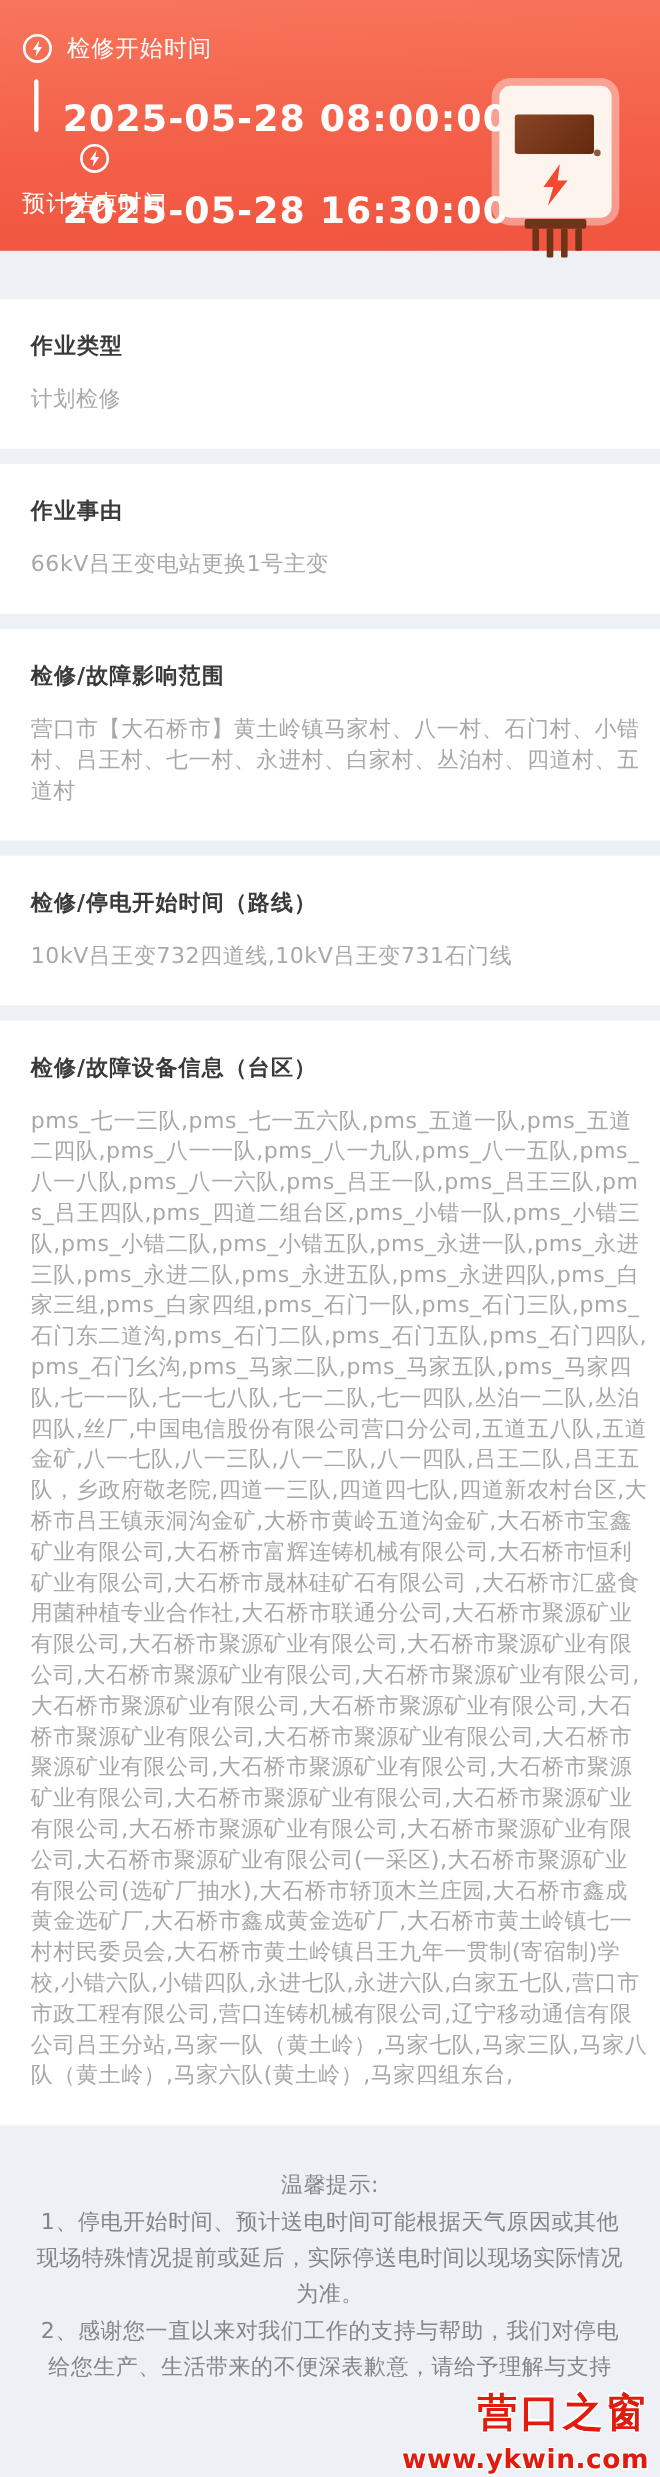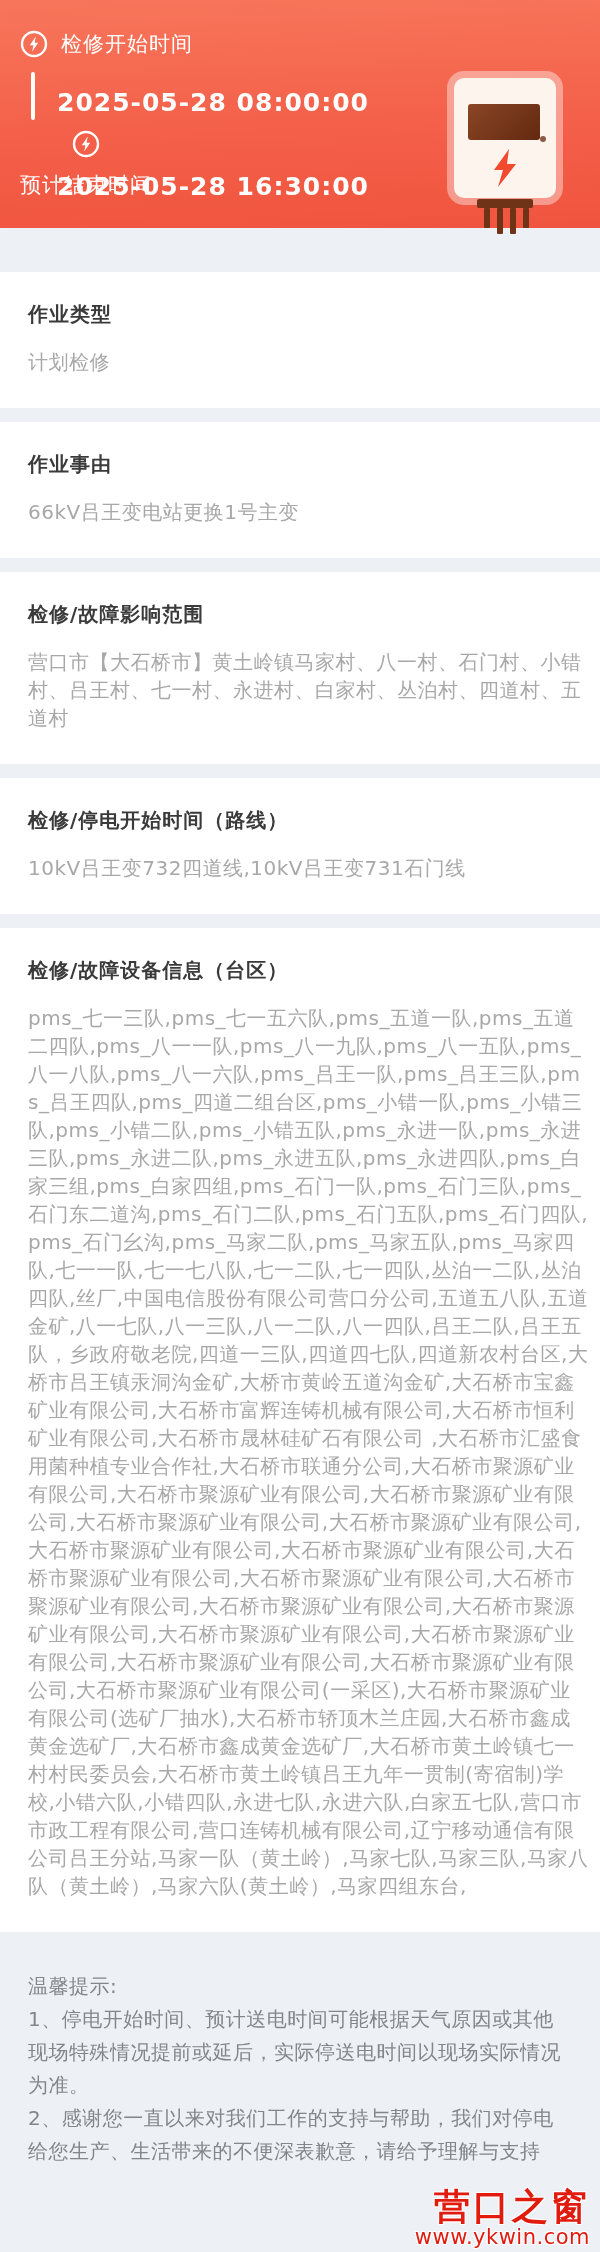--- a/index.html
+++ b/index.html
@@ -26,21 +26,21 @@
   .hdr-row{position:absolute;left:20px;display:flex;align-items:center;gap:13px;}
   .hdr-row .lbl{font-size:21px;letter-spacing:1px;}
   .row-start{top:30px;}
   .row-end{top:130px;flex-direction:column;}
   .vbar{
     position:absolute;left:31px;top:72px;width:4px;height:48px;
     background:#fff;border-radius:2px;
   }
   .time{
     position:absolute;left:57px;
-    font-size:25px;font-weight:bold;letter-spacing:1px;
+    font-size:33px;font-weight:bold;letter-spacing:1px;
   }
   .time-start{top:88px;}
   .time-end{top:172px;}
   .circ-icon{width:28px;height:28px;flex:0 0 auto;}
   
   .meter{
     position:absolute;right:44px;top:78px;width:102px;height:120px;
     background:#fdf4ee;border-radius:10px;
     box-shadow:0 0 0 7px rgba(255,255,255,.40);
   }
@@ -80,37 +80,37 @@
   .card .card-value{
     margin:0;
     font-size:20px;line-height:28px;
     color:#a8a8a8;letter-spacing:.5px;
     word-break:break-all;
   }
   
   .tips{
     padding:24px 28px 0 28px;
     color:#82868b;
-    font-size:20px;line-height:33px;letter-spacing:.5px;
+    font-size:20px;line-height:33px;letter-spacing:.5px;text-align:center;
   }
   .tips p{margin:0;word-break:break-all;}
   
   .wm{
     position:absolute;right:10px;bottom:4px;
     text-align:right;z-index:5;line-height:1;
   }
   .wm-name{
     font-family:"DejaVu Serif","Liberation Serif",serif;
     font-weight:bold;font-size:36px;letter-spacing:3px;
     color:#e11b0e;
     text-shadow:-1px -1px 0 #fff,1px -1px 0 #fff,-1px 1px 0 #fff,1px 1px 0 #fff;
   }
   .wm-url{
-    margin-top:3px;
-    font-weight:normal;font-size:21px;letter-spacing:.5px;
+    margin-top:13px;
+    font-weight:bold;font-size:24px;letter-spacing:.5px;
     color:#e11b0e;
     text-shadow:-1px -1px 0 #fff,1px -1px 0 #fff,-1px 1px 0 #fff,1px 1px 0 #fff;
   }
 </style>
 </head>
 <body>
 
 <div class="page">
 
   <div class="hdr">

